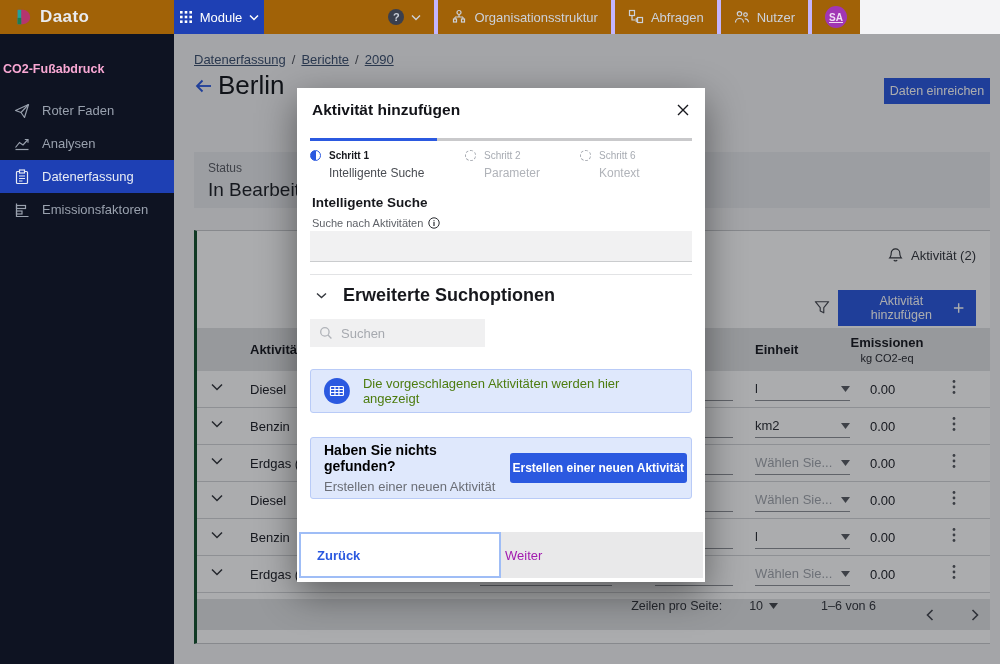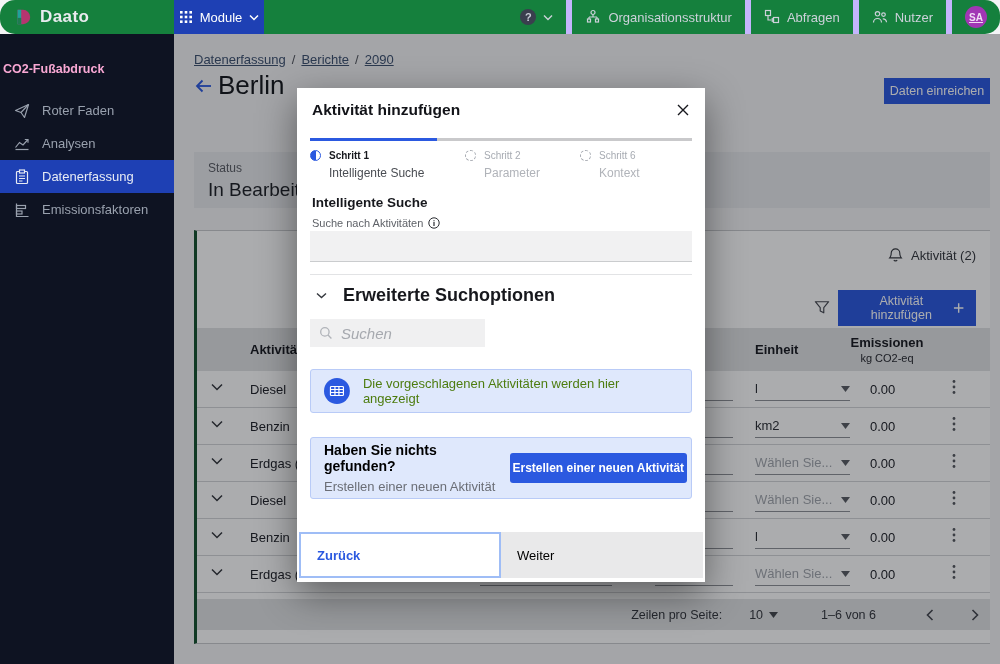--- a/index.html
+++ b/index.html
@@ -3,28 +3,28 @@
 <meta charset="utf-8">
 <style>
   * { margin:0; padding:0; box-sizing:border-box; }
   html,body { background:#222; }
   .screen {
     position:relative; width:1000px; height:664px; overflow:hidden;
     font-family:"Liberation Sans","DejaVu Sans",sans-serif;
     background:#f4f4f6;
   }
   
-  .topbar { position:absolute; left:0; top:0; width:1000px; height:34px; background:#15803d; z-index:6;border-radius:15px; }
+  .topbar { position:absolute; left:0; top:0; width:860px; height:34px; background:#a16207; z-index:6; }
   .brand { position:absolute; left:14px; top:0; height:34px; display:flex; align-items:center; gap:8px; }
   .brand-text { color:#e9ebef; font-size:17px; font-weight:bold; letter-spacing:.4px; }
   .module-btn { position:absolute; left:174px; top:0; width:90px; height:34px; background:#1e40b4; color:#fff;
     display:flex; align-items:center; justify-content:center; gap:7px; font-size:13px; cursor:pointer; }
   .topbar-right { position:absolute; right:0; top:0; height:34px; display:flex; align-items:stretch; }
   .tb-item { display:flex; align-items:center; gap:7px; padding:0 13px; color:#ccd1da; font-size:13px;
-    border-left:6px solid #c4b5fd; cursor:pointer; }
+    border-left:4px solid #c4b5fd; cursor:pointer; }
   .help-circle { width:16px; height:16px; border-radius:50%; background:#3a3f4e; color:#c9ced8; font-size:11px;
     font-weight:bold; display:flex; align-items:center; justify-content:center; }
   .avatar { width:22px; height:22px; border-radius:50%; background:#a136b4; color:#f0ddf4; font-size:10px;
     font-weight:bold; display:flex; align-items:center; justify-content:center;text-decoration:underline; }
   
   .sidebar { position:absolute; left:0; top:34px; width:174px; height:630px; background:#0e1322; z-index:6; }
   .sb-title { padding:28px 4px 0 3px; color:#f9a8d4; font-size:12.5px; font-weight:bold; }
   .sb-items { margin-top:18px; }
   .sb-item { height:33px; display:flex; align-items:center; gap:12px; padding-left:14px;
     color:#99a1ae; font-size:13px; cursor:pointer; }
@@ -63,21 +63,21 @@
     border-bottom:1px solid #8d9096; font-size:13px; color:#202229; outline:none; }
   .cell-input.mid { left:283px; width:132px; }
   .cell-input.qty { left:458px; width:78px; }
   .unit-select { position:absolute; left:558px; top:6px; width:95px; height:24px; border-bottom:1px solid #8d9096;
     display:flex; align-items:center; justify-content:space-between; font-size:13px; color:#2b2e34; cursor:pointer; }
   .unit-select .muted { color:#a2a6ad; }
   .unit-select span { overflow:hidden; white-space:nowrap; text-overflow:ellipsis; max-width:78px; }
   .row-emis { position:absolute; left:673px; top:11px; font-size:13px; color:#202229; }
   .kebab { position:absolute; left:749px; top:8px; width:16px; text-align:center; cursor:pointer; }
   .pagination { position:absolute; left:0; top:368px; width:793px; height:31px; background:#e1e2e4;
-    display:flex; align-items:center; justify-content:flex-end; gap:15px; font-size:12.5px; color:#34373d; }
+    display:flex; align-items:flex-start; justify-content:flex-end; gap:15px; font-size:12.5px; color:#34373d; }
   .pag-label { margin-right:12px; }
   .page-size { display:flex; align-items:center; gap:6px; margin-right:28px; cursor:pointer; }
   .pag-range { margin-right:24px; }
   .pag-arrow { width:30px; height:31px; display:flex; align-items:center; justify-content:center; cursor:pointer; }
   
   .overlay { position:absolute; left:174px; top:34px; width:826px; height:630px; background:rgba(8,11,18,0.34); z-index:5; }
   .modal { position:absolute; left:297px; top:88px; width:408px; height:494px; background:#fff; z-index:10;
     box-shadow:0 12px 36px rgba(0,0,0,.45); }
   .modal-title { position:absolute; left:15px; top:13px; font-size:15.5px; font-weight:bold; color:#121318; }
   .modal-close { position:absolute; right:12px; top:12px; width:20px; height:20px; display:flex;
@@ -96,37 +96,37 @@
   .modal-section-title { position:absolute; left:15px; top:107px; font-size:13.5px; font-weight:bold; color:#17181d; }
   .field-label { position:absolute; left:15px; top:129px; font-size:11px; color:#5f6268; display:flex;
     align-items:center; gap:5px; }
   .big-input { position:absolute; left:13px; top:143px; width:382px; height:31px; background:#f1f1f2;
     border:none; border-bottom:1px solid #caccce; outline:none; font-size:13px; padding:0 10px; }
   .modal-divider { position:absolute; left:13px; top:186px; width:382px; height:1px; background:#e2e3e5; }
   .advanced-toggle { position:absolute; left:19px; top:197px; display:flex; align-items:center; gap:16px; cursor:pointer; }
   .advanced-toggle .txt { font-size:18px; font-weight:bold; color:#17181d; }
   .search-box { position:absolute; left:13px; top:231px; width:175px; height:28px; background:#f0f0f1;
     display:flex; align-items:center; padding:0 9px; gap:8px; }
-  .search-box input { border:none; background:transparent; outline:none; font-size:15px; width:130px; color:#34373d;font-style:italic; }
+  .search-box input { border:none; background:transparent; outline:none; font-size:13px; width:130px; color:#34373d; }
   .search-box input::placeholder { color:#a6a9af; }
   .info-box { position:absolute; left:13px; top:281px; width:382px; height:44px; background:#dfe8fc;
     border:1px solid #b9cbf7; border-radius:3px; display:flex; align-items:center; padding:0 13px; gap:13px; }
   .info-box .msg { font-size:13px; color:#4d7c0f; }
   .notfound-box { position:absolute; left:13px; top:349px; width:382px; height:62px; background:#dfe8fc;
     border:1px solid #b9cbf7; border-radius:3px; display:flex; align-items:center; justify-content:space-between;
     padding:0 4px 0 13px; }
   .nf-title { font-size:14px; font-weight:bold; color:#000000; }
   .nf-sub { font-size:13px; color:#6b6e76; margin-top:5px; }
   .create-btn { width:180px; height:30px; background:#2b59e0; color:#fff; font-size:12px; font-weight:bold;
     border-radius:3px; display:flex; align-items:center; justify-content:center; cursor:pointer; }
   .back-btn { position:absolute; left:2px; top:444px; width:202px; height:46px; background:#fff;
     border:2px solid #9fbdf6; color:#2b59e0; font-size:13px; font-weight:bold; display:flex; align-items:center;
     padding-left:16px; cursor:pointer; }
   .next-btn { position:absolute; left:204px; top:444px; width:202px; height:46px; background:#e9e9ea;
-    color:#000000; font-size:13px; display:flex; align-items:center; padding-left:16px; cursor:pointer; }
+    color:#a21caf; font-size:13px; display:flex; align-items:center; padding-left:4px; cursor:pointer; }
 </style>
 </head>
 <body>
 
 <div class="screen">
 
   <header class="topbar">
     <div class="brand">
       <svg width="18" height="18" viewBox="0 0 20 20">
         <path d="M4 2 h6 a8 8 0 0 1 0 16 h-6 z" fill="#b5356f"></path>

